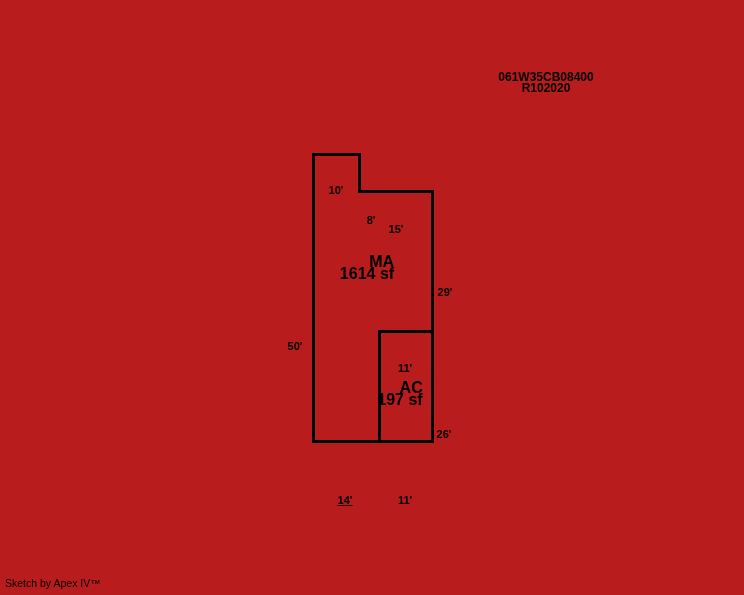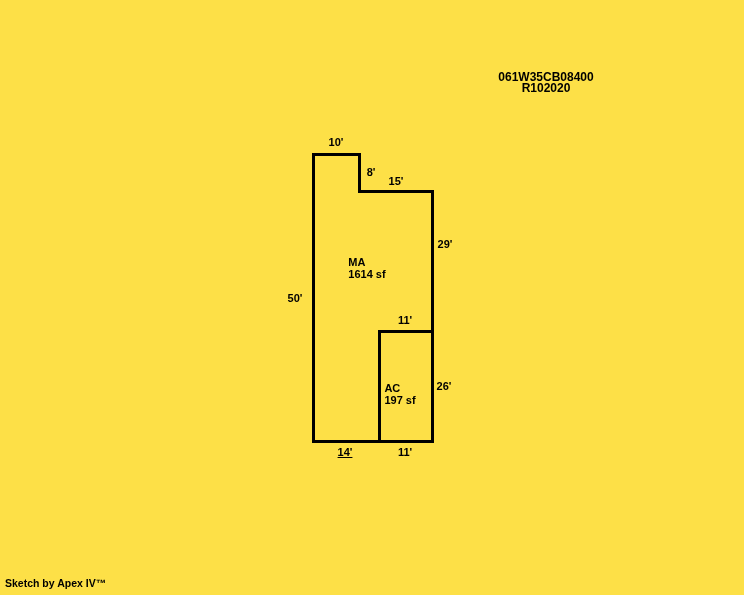--- a/index.html
+++ b/index.html
@@ -4,21 +4,21 @@
 <style>
   html, body {
     margin: 0;
     padding: 0;
     background: #ffffff;
   }
   #canvas {
     position: relative;
     width: 744px;
     height: 595px;
-    background: #fde047;
+    background: #b91c1c;
     overflow: hidden;
     font-family: "Liberation Sans", sans-serif;
     color: #000000;
   }
   #outline-svg {
     position: absolute;
     left: 0;
     top: 0;
   }
   .parcel-block {
@@ -32,36 +32,37 @@
     line-height: 11px;
     white-space: nowrap;
   }
   .dim {
     position: absolute;
     transform: translateX(-50%);
     font-weight: bold;
     font-size: 11px;
     line-height: 12px;
     white-space: nowrap;
+    margin-top: 48px;
   }
   .area-label {
     position: absolute;
     transform: translateX(-50%);
-    text-align: left;
+    text-align: right;
     font-weight: bold;
-    font-size: 11px;
+    font-size: 16px;
     line-height: 12px;
     white-space: nowrap;
   }
   .credit {
     position: absolute;
     left: 5px;
     top: 577px;
     font-size: 10.5px;
-    font-weight: bold;
+    font-weight: normal;
     line-height: 12px;
     white-space: nowrap;
   }
 </style>
 </head>
 <body>
 
 <div id="canvas">
 
   <svg id="outline-svg" width="744" height="595" viewBox="0 0 744 595">

